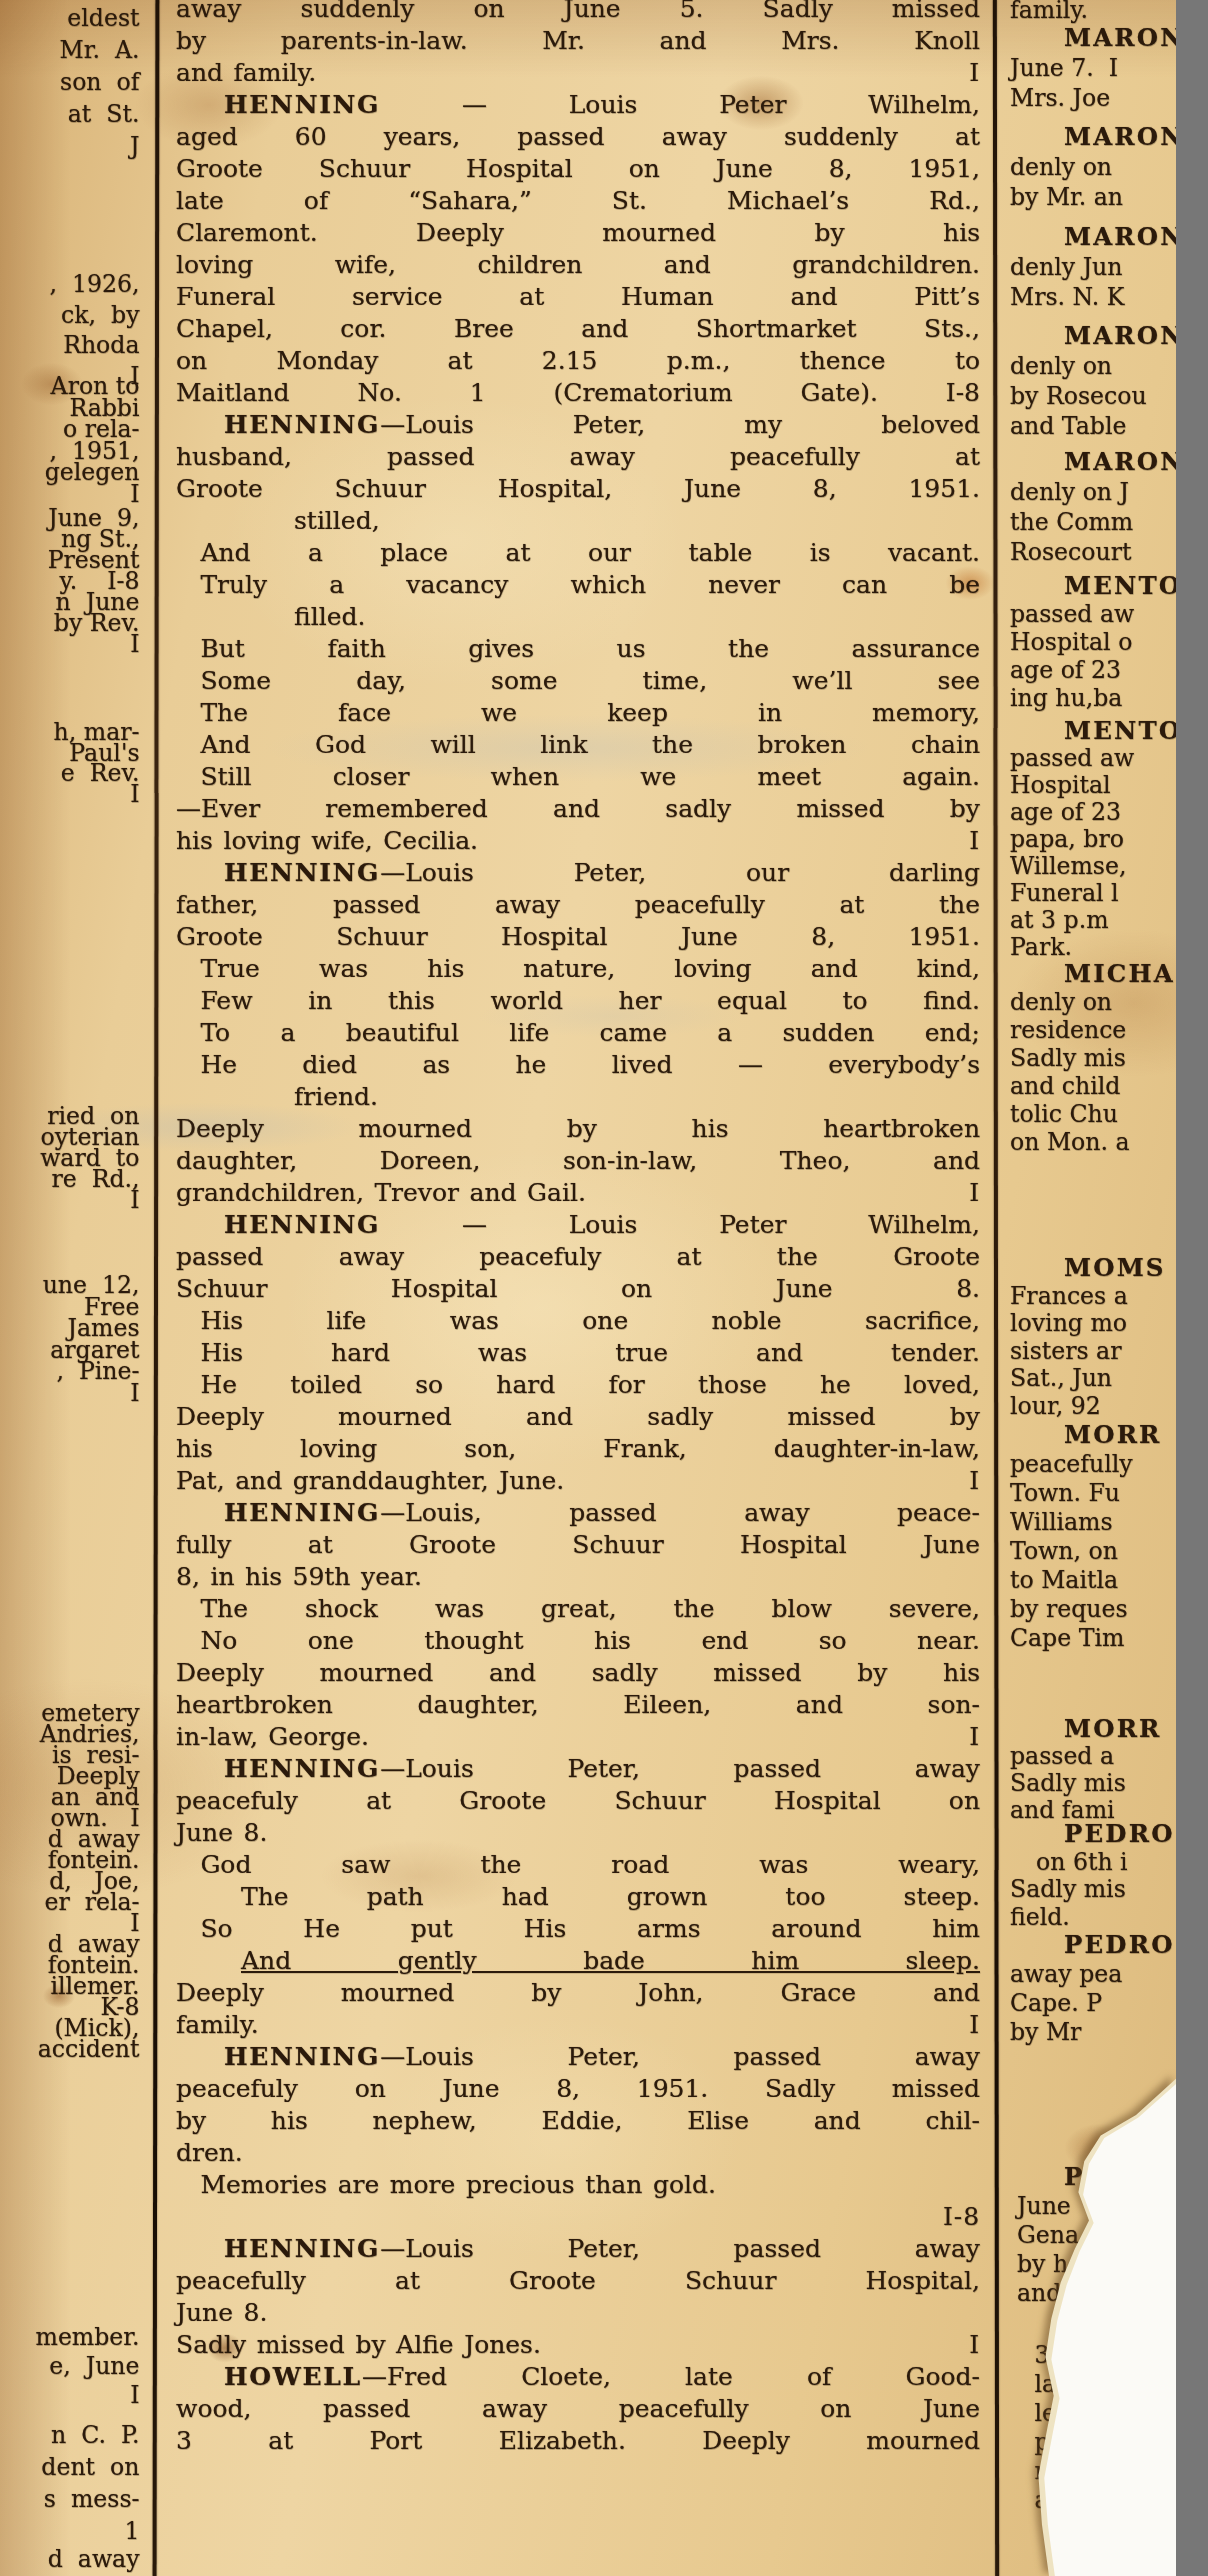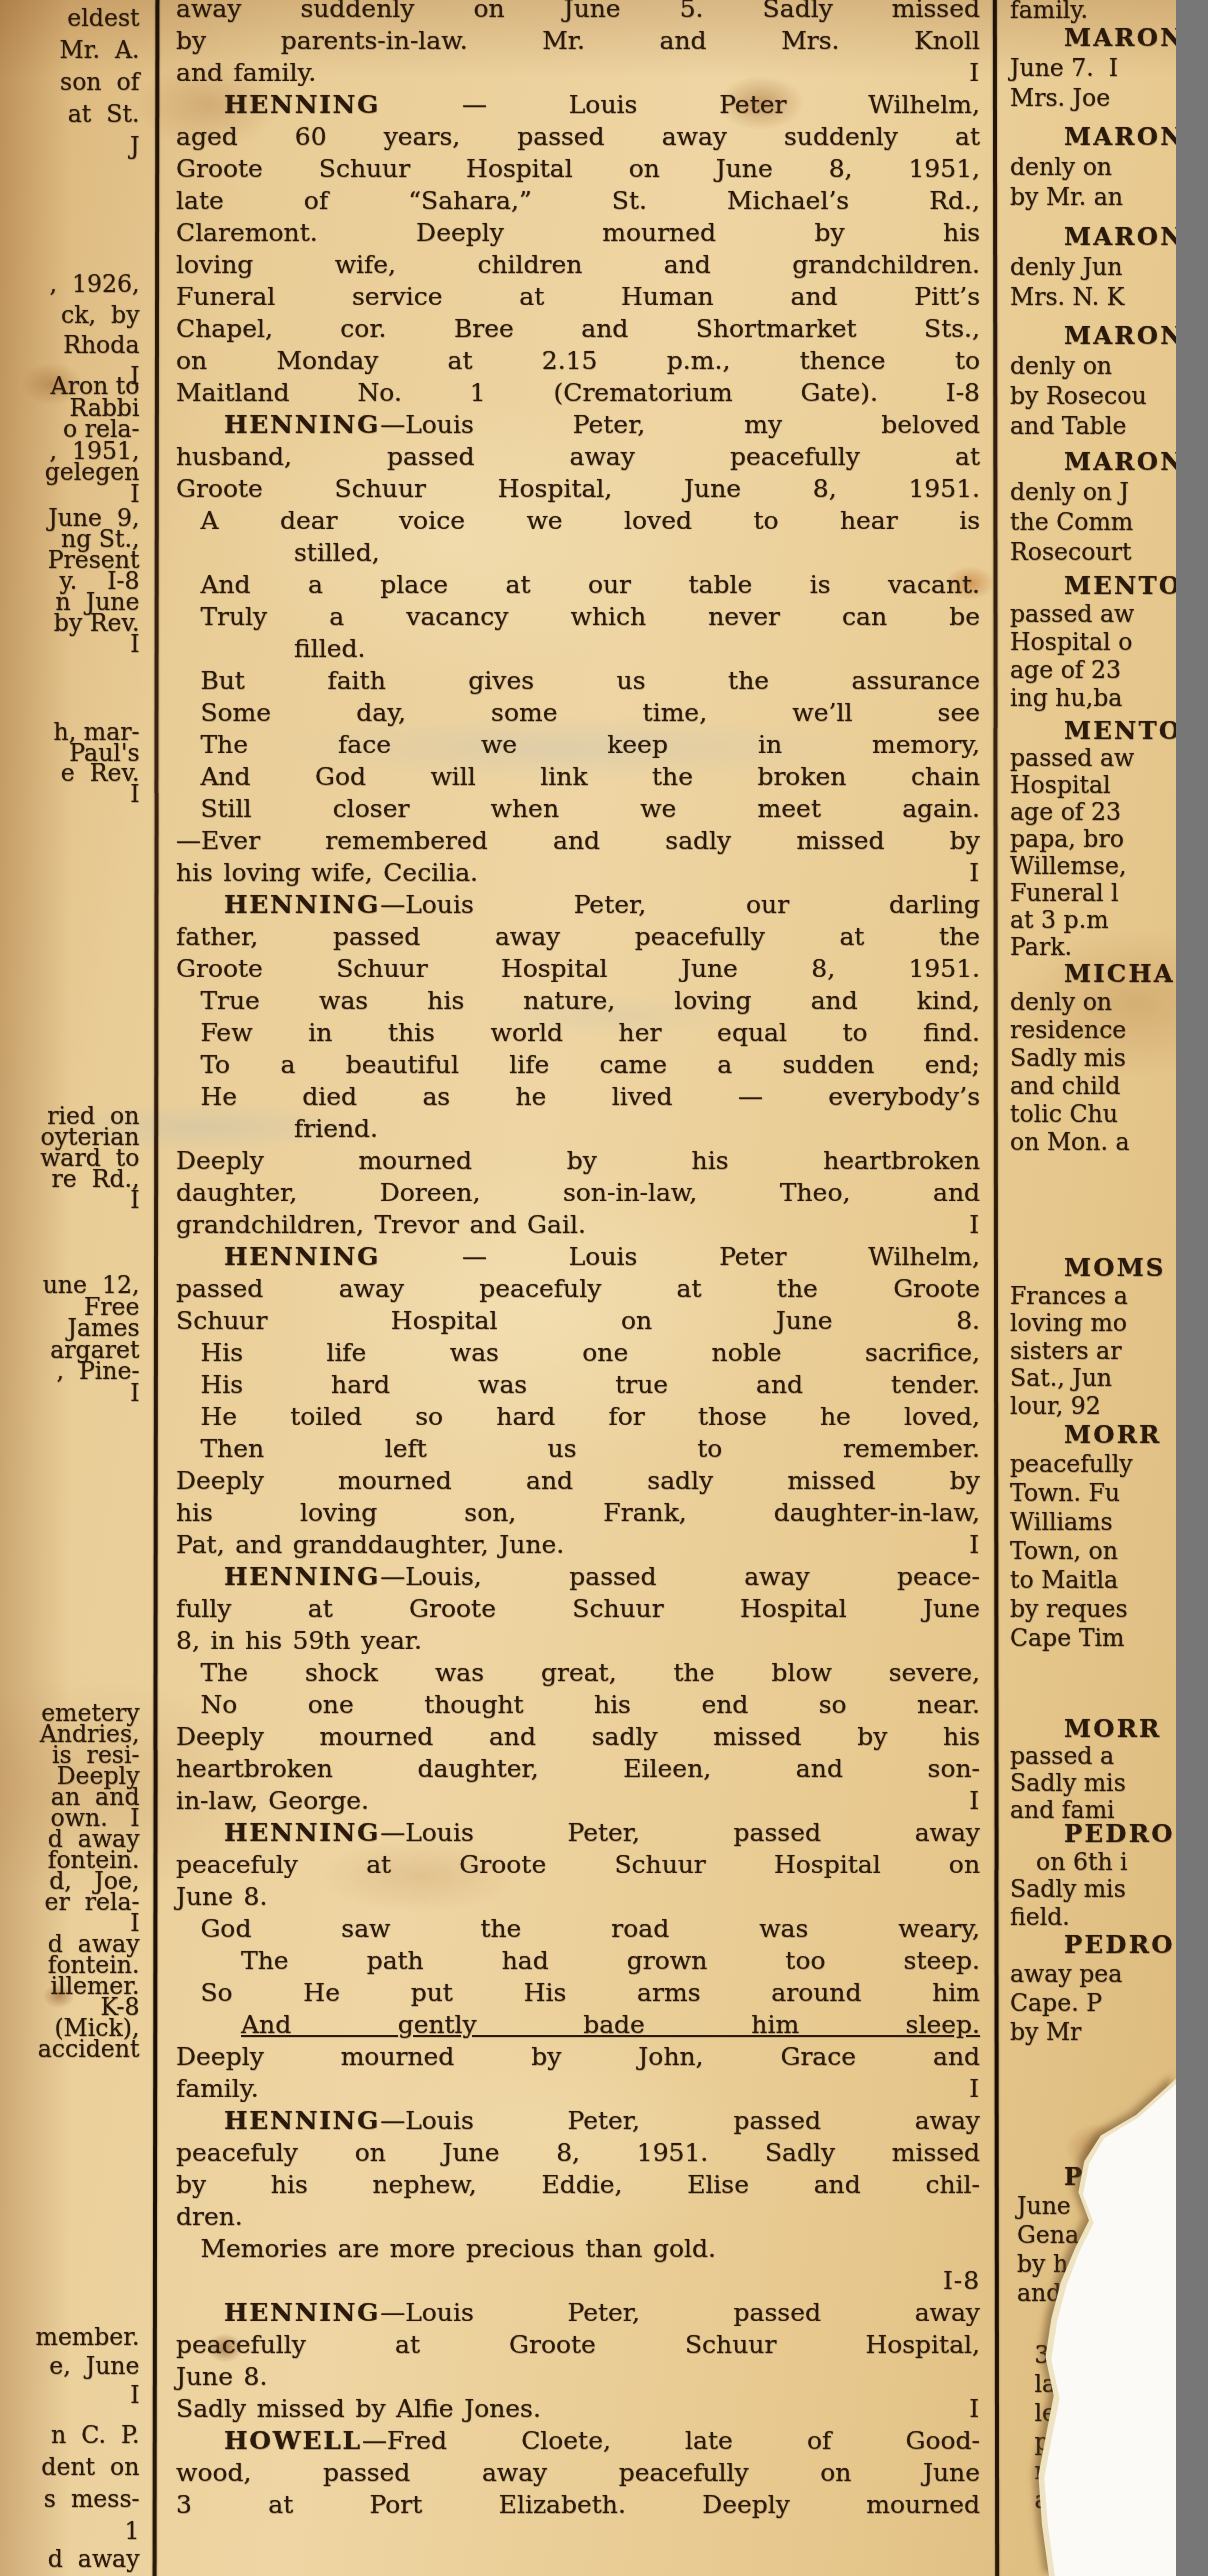--- a/index.html
+++ b/index.html
@@ -216,23 +216,20 @@
       </div>
       <div class="line just">
         <span class="main" style="padding-left: 48px;"><b class="surname">HENNING</b>—Louis Peter, my beloved</span>
       </div>
       <div class="line just">
         <span class="main">husband, passed away peacefully at</span>
       </div>
       <div class="line just">
         <span class="main">Groote Schuur Hospital, June 8, 1951.</span>
       </div>
-      <div class="line just">
-        <span class="main" style="padding-left: 24.4px;">A dear voice we loved to hear is</span>
-      </div>
       <div class="line">
         <span class="main" style="padding-left: 118px;">stilled,</span>
       </div>
       <div class="line just">
         <span class="main" style="padding-left: 24.4px;">And a place at our table is vacant.</span>
       </div>
       <div class="line just">
         <span class="main" style="padding-left: 24.4px;">Truly a vacancy which never can be</span>
       </div>
       <div class="line">
@@ -304,23 +301,20 @@
         <span class="main">Schuur Hospital on June 8.</span>
       </div>
       <div class="line just">
         <span class="main" style="padding-left: 24.4px;">His life was one noble sacrifice,</span>
       </div>
       <div class="line just">
         <span class="main" style="padding-left: 24.4px;">His hard was true and tender.</span>
       </div>
       <div class="line just">
         <span class="main" style="padding-left: 24.4px;">He toiled so hard for those he loved,</span>
-      </div>
-      <div class="line just">
-        <span class="main" style="padding-left: 24.4px;">Then left us to remember.</span>
       </div>
       <div class="line just">
         <span class="main">Deeply mourned and sadly missed by</span>
       </div>
       <div class="line just">
         <span class="main">his loving son, Frank, daughter-in-law,</span>
       </div>
       <div class="line">
         <span class="main">Pat, and granddaughter, June.</span>
         <span class="end">I</span>

